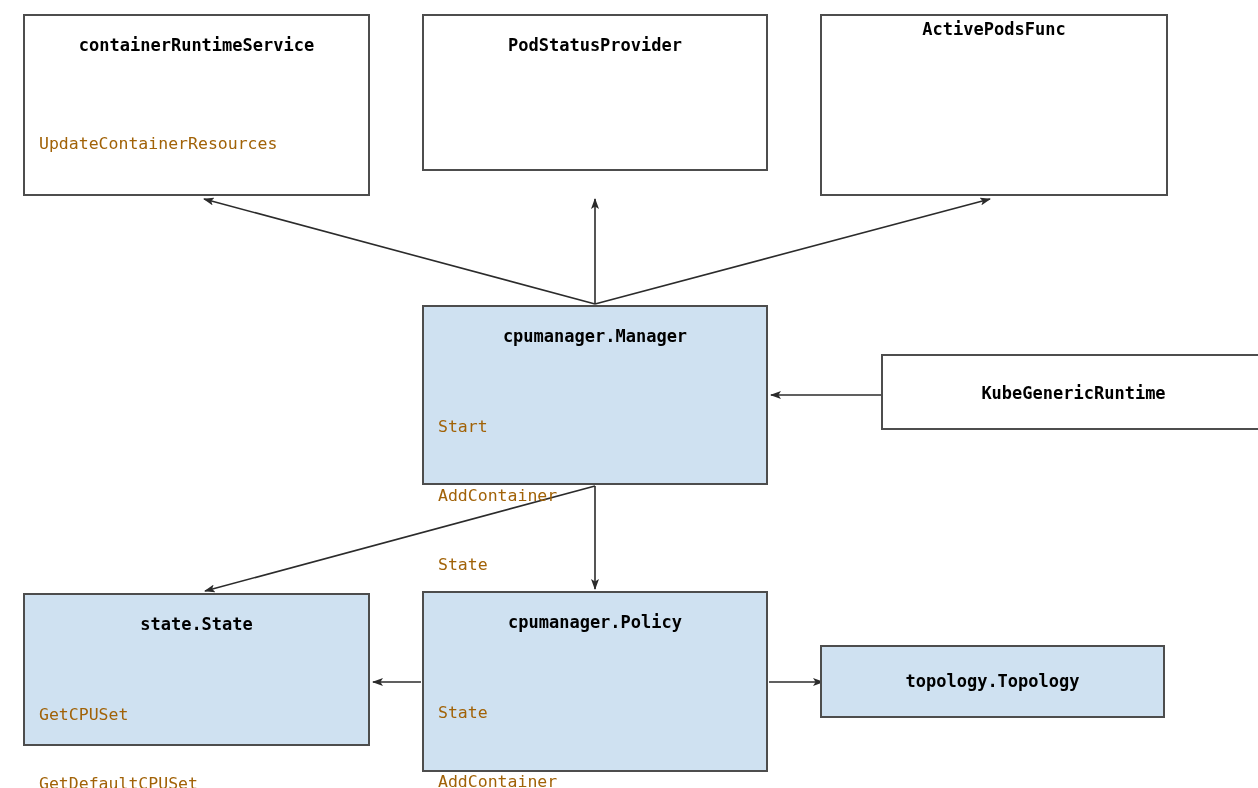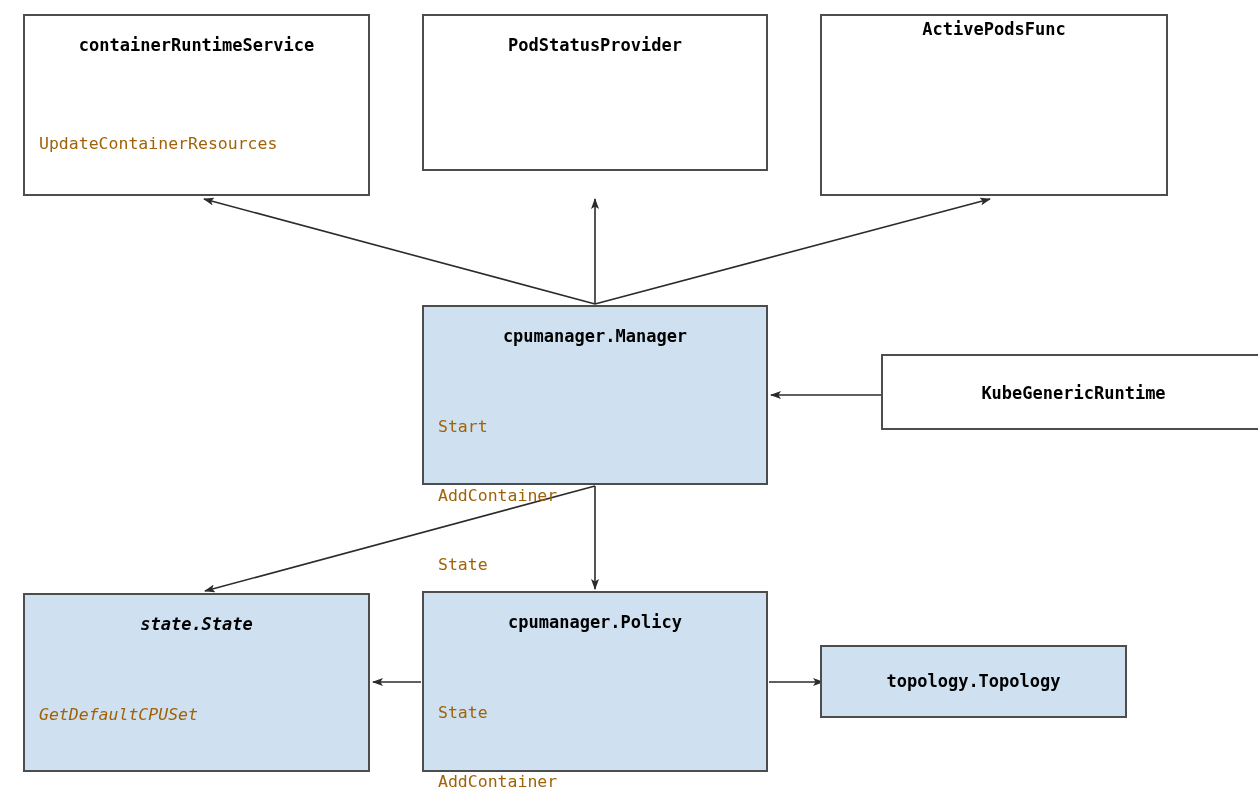--- a/index.html
+++ b/index.html
@@ -55,23 +55,23 @@
   .method-line {
     display: block;
     white-space: pre;
   }
   
   #node-containerRuntimeService { left: 23px;  top: 14px;  width: 347px; height: 182px; }
   #node-podStatusProvider       { left: 422px; top: 14px;  width: 346px; height: 157px; }
   #node-activePodsFunc          { left: 820px; top: 14px;  width: 348px; height: 182px; }
   #node-cpumanagerManager       { left: 422px; top: 305px; width: 346px; height: 180px; }
   #node-kubeGenericRuntime      { left: 881px; top: 354px; width: 385px; height: 76px;  }
-  #node-stateState              { left: 23px;  top: 593px; width: 347px; height: 179px; font-style: italic; }
+  #node-stateState              { left: 23px;  top: 593px; width: 347px; height: 153px; }
   #node-cpumanagerPolicy        { left: 422px; top: 591px; width: 346px; height: 181px; }
-  #node-topologyTopology        { left: 820px; top: 645px; width: 307px; height: 73px;  }
+  #node-topologyTopology        { left: 820px; top: 645px; width: 345px; height: 73px;  }
 
   
   #node-containerRuntimeService .node-title { top: 19px; }
   #node-podStatusProvider       .node-title { top: 19px; }
   #node-activePodsFunc          .node-title { top: 3px; }
   #node-cpumanagerManager       .node-title { top: 19px; }
   #node-kubeGenericRuntime      .node-title { top: 27px; }
   #node-stateState              .node-title { top: 19px; }
   #node-cpumanagerPolicy        .node-title { top: 19px; text-align: center; }
   #node-topologyTopology        .node-title { top: 24px; }
@@ -135,20 +135,21 @@
     </div>
   </div>
 
   <div class="node" id="node-kubeGenericRuntime">
     <div class="node-title">KubeGenericRuntime</div>
   </div>
 
   <div class="node filled" id="node-stateState">
     <div class="node-title">state.State</div>
     <div class="node-methods">
+      <span class="method-line">GetCPUSet</span>
       <span class="method-line">GetDefaultCPUSet</span>
       
       
     </div>
   </div>
 
   <div class="node filled" id="node-cpumanagerPolicy">
     <div class="node-title">cpumanager.Policy</div>
     <div class="node-methods">
       <span class="method-line">State</span>

